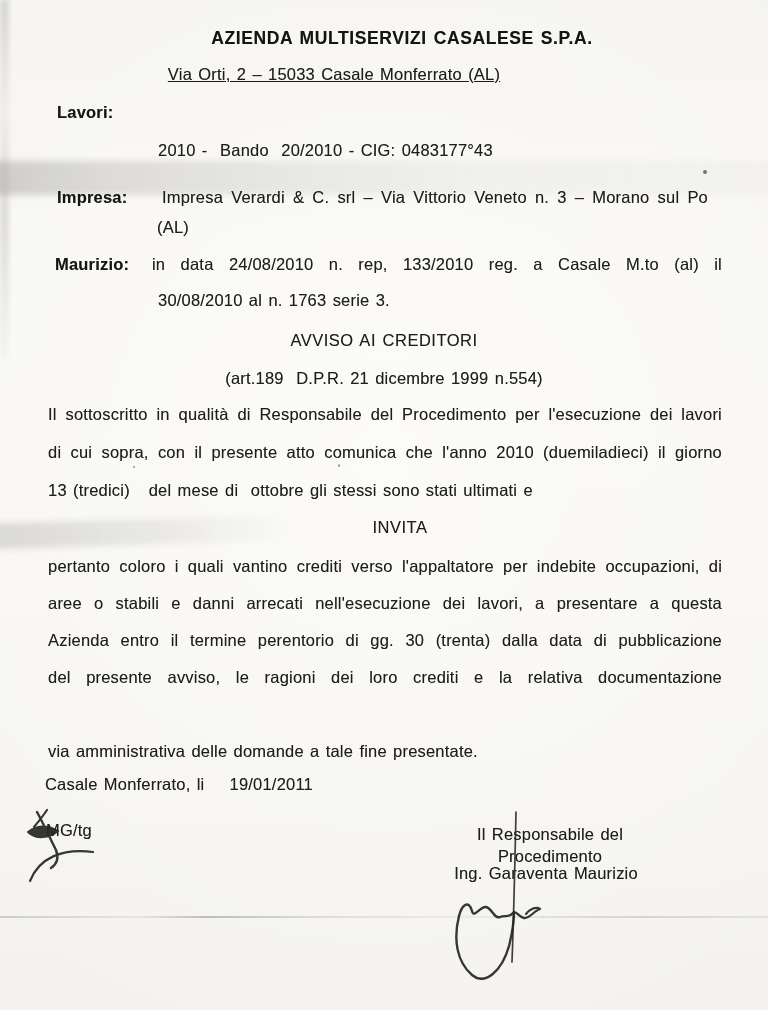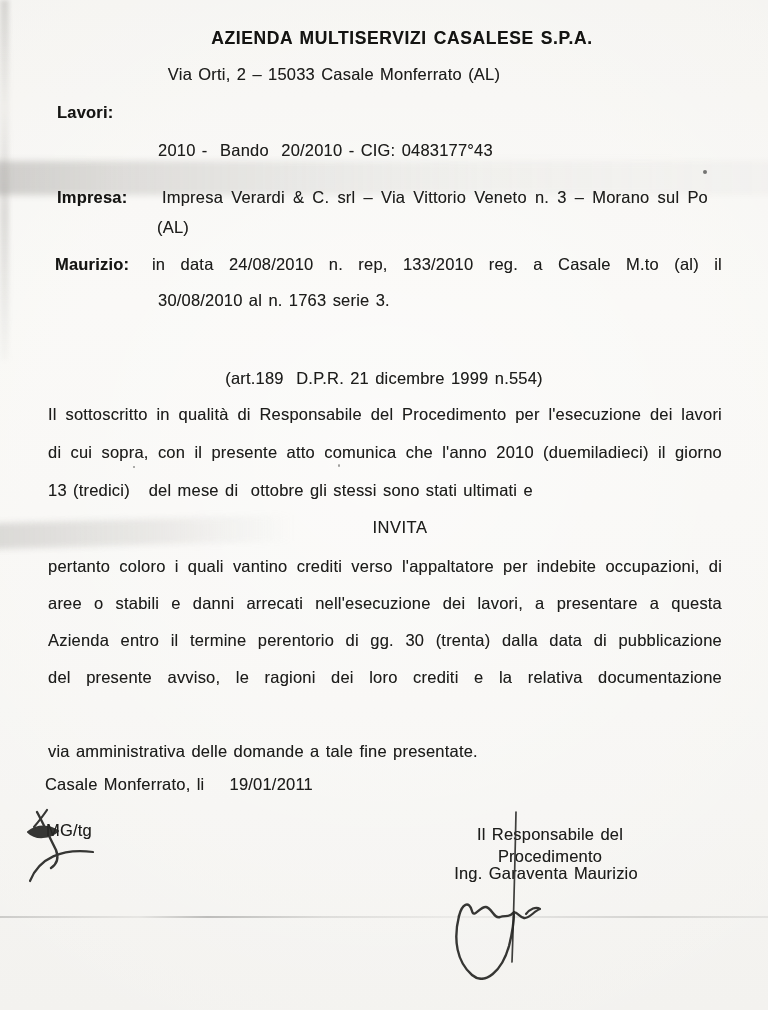--- a/index.html
+++ b/index.html
@@ -78,33 +78,34 @@
 
   <div class="band1"></div>
   <div class="band2"></div>
   <div class="edge-streak"></div>
   <div class="fold-line"></div>
   <div class="speck" style="left:703px; top:170px; width:4px; height:4px; opacity:.75;"></div>
   <div class="speck" style="left:133px; top:466px; width:2px; height:2px; opacity:.6;"></div>
   <div class="speck" style="left:338px; top:464px; width:2px; height:3px; opacity:.55;"></div>
 
   <div class="txt title center" style="left:0; top:27px; width:768px;">AZIENDA MULTISERVIZI CASALESE S.P.A.</div>
-  <div class="txt center" style="left:0; top:63px; width:668px;">Via Orti, 2 – 15033 Casale Monferrato (AL)</div>
+  <div class="txt center" style="left:0; top:63px; width:668px;text-decoration:underline;">Via Orti, 2 – 15033 Casale Monferrato (AL)</div>
 
   <div class="txt bold" style="left:57px; top:101px;">Lavori:</div>
   <div class="txt" style="left:158px; top:139px;">2010 -  Bando  20/2010 - CIG: 0483177°43</div>
 
   <div class="txt bold" style="left:57px; top:186px;">Impresa:</div>
   <div class="txt just" style="left:162px; top:186px; width:546px;">Impresa Verardi &amp; C. srl – Via Vittorio Veneto n. 3  –  Morano sul Po</div>
   <div class="txt" style="left:157px; top:216px;">(AL)</div>
 
   <div class="txt bold" style="left:55px; top:253px;">Maurizio:</div>
   <div class="txt just" style="left:152px; top:253px; width:570px;">in data  24/08/2010 n. rep, 133/2010 reg. a Casale M.to (al) il</div>
   <div class="txt" style="left:158px; top:289px;">30/08/2010 al n. 1763 serie 3.</div>
 
+  <div class="txt center" style="left:0; top:329px; width:768px; letter-spacing:0.5px;">AVVISO AI CREDITORI</div>
   <div class="txt center" style="left:0; top:367px; width:768px;">(art.189  D.P.R. 21 dicembre 1999 n.554)</div>
 
   <div class="txt just" style="left:48px; top:403px; width:674px;">Il sottoscritto in qualità di Responsabile del Procedimento per l'esecuzione dei lavori</div>
   <div class="txt just" style="left:48px; top:441px; width:674px;">di cui sopra, con il presente atto comunica che l'anno 2010 (duemiladieci) il giorno</div>
   <div class="txt" style="left:48px; top:479px; width:674px;">13 (tredici)   del mese di  ottobre gli stessi sono stati ultimati e</div>
 
   <div class="txt center" style="left:16px; top:516px; width:768px; letter-spacing:0.5px;">INVITA</div>
 
   <div class="txt just" style="left:48px; top:555px; width:674px;">pertanto coloro i quali vantino crediti verso l'appaltatore per indebite occupazioni, di</div>
   <div class="txt just" style="left:48px; top:592px; width:674px;">aree o stabili e danni arrecati nell'esecuzione dei lavori, a presentare a questa</div>

